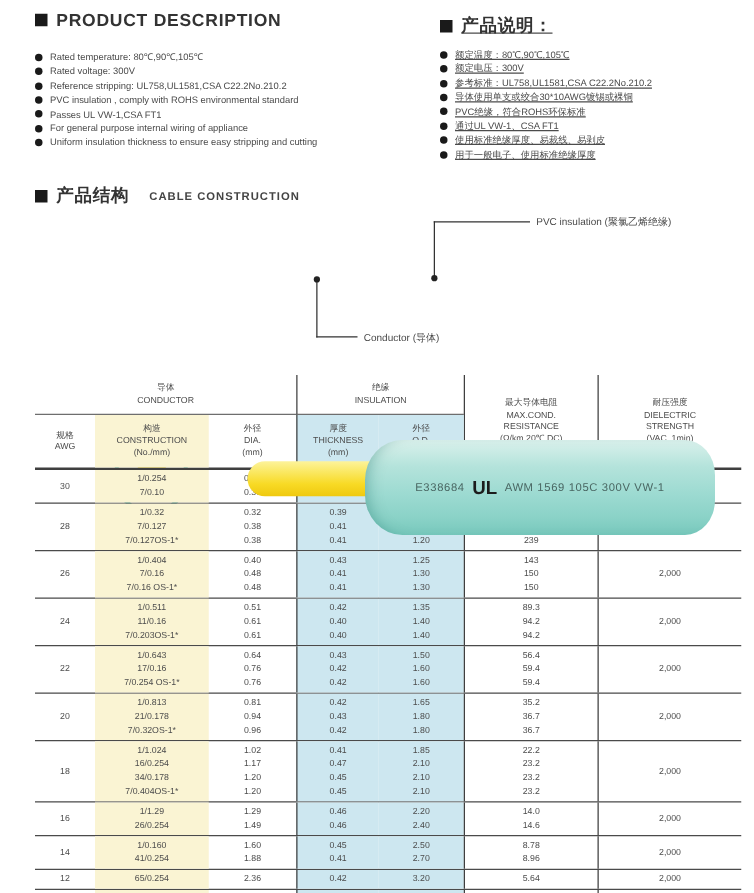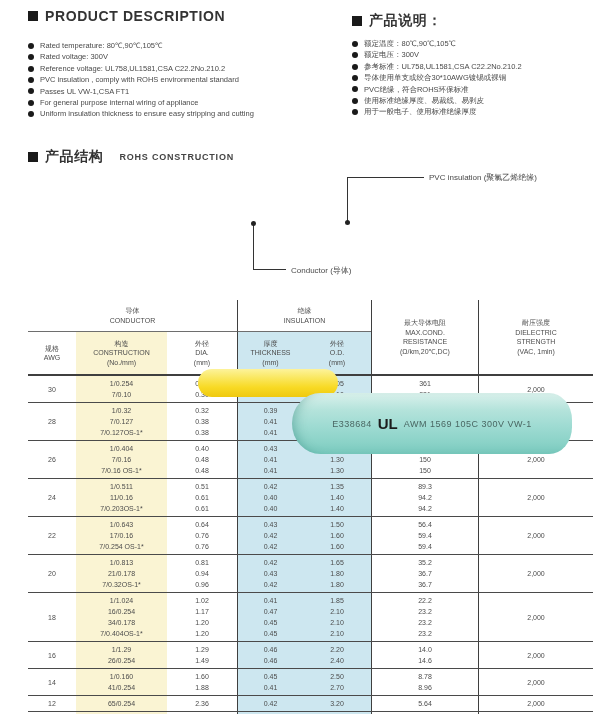--- a/index.html
+++ b/index.html
@@ -19,25 +19,25 @@
   .bullet-list li { display:flex; align-items:center; font-size:7.5px; line-height:11.4px;
                     white-space:nowrap; color:#4a4a4a; }
   .dot { width:6px; height:6px; border-radius:50%; background:#1a1a1a; margin-right:6px; flex:0 0 auto; }
 
   
   #cross-section { left:91px; top:191px; width:60px; height:60px; border-radius:50%;
                    border:3px solid #45b8ae; background:#fff; display:flex; align-items:center; justify-content:center; }
   #cross-core { width:27px; height:27px; border-radius:50%; background:#f8d714; }
   #conductor-cyl { left:198px; top:209px; width:140px; height:28px; border-radius:14px;
                    background:linear-gradient(180deg,#fdf39b 0%,#fae863 30%,#f8da25 65%,#efc90f 100%); z-index:1; }
-  #cable-body { left:292px; top:192px; width:280px; height:61px; z-index:2;
+  #cable-body { left:292px; top:192px; width:280px; height:76px; z-index:2;
                 border-radius:30px 24px 24px 30px / 32px 28px 28px 32px;
                 background:linear-gradient(180deg,#daf1ec 0%,#b4e3db 28%,#9edbd2 55%,#8ad2c7 82%,#77c8bc 100%);
                 box-shadow: inset 10px 0 12px -8px rgba(0,95,85,.35);
-                display:flex; align-items:center; justify-content:center;margin-top:41px; }
+                display:flex; align-items:center; justify-content:center; }
   .marking { display:flex; align-items:center; gap:6px; font-size:9px; color:#4a6763; letter-spacing:.5px; white-space:nowrap; }
   .ul-mark { font-weight:bold; color:#1c1c1c; font-size:15px; letter-spacing:0; }
   .leader { background:#333; z-index:3; }
   .leader-dot { width:5px; height:5px; border-radius:50%; background:#222; z-index:4; }
   .diagram-label { font-size:8px; color:#4a4a4a; white-space:nowrap; z-index:3; }
 
   
   :root { --c1:48px; --c2:91px; --c3:70px; --c4:66px; --c5:68px; --c6:107px; --c7:115px; }
   #spec-table { left:28px; top:300px; width:565px; }
   .tgrid { display:grid; grid-template-columns:var(--c1) var(--c2) var(--c3) var(--c4) var(--c5) var(--c6) var(--c7); }
@@ -70,42 +70,42 @@
       <li>
         <span class="dot"></span>
         <span>Rated temperature: 80℃,90℃,105℃</span>
       </li>
       <li>
         <span class="dot"></span>
         <span>Rated voltage: 300V</span>
       </li>
       <li>
         <span class="dot"></span>
-        <span>Reference voltage: UL758,UL1581,CSA C22.2No.210.2</span>
+        <span>Reference stripping: UL758,UL1581,CSA C22.2No.210.2</span>
       </li>
       <li>
         <span class="dot"></span>
         <span>PVC insulation , comply with ROHS environmental standard</span>
       </li>
       <li>
         <span class="dot"></span>
         <span>Passes UL VW-1,CSA FT1</span>
       </li>
       <li>
         <span class="dot"></span>
         <span>For general purpose internal wiring of appliance</span>
       </li>
       <li>
         <span class="dot"></span>
         <span>Uniform insulation thickness to ensure easy stripping and cutting</span>
       </li>
     </ul>
 </div>
 
-<div class="abs bullet-col" style="left:352px; top:12px; width:251px;">
+<div class="abs bullet-col" style="left:352px; top:12px; width:251px;text-decoration:underline;">
   <div class="sec-header">
     <span class="sq"></span>
     <span class="sec-title">产品说明：</span>
   </div>
   <ul class="bullet-list" style="margin-top:8px;" id="list-cn">
       <li>
         <span class="dot"></span>
         <span>额定温度：80℃,90℃,105℃</span>
       </li>
       <li>
@@ -119,33 +119,37 @@
       <li>
         <span class="dot"></span>
         <span>导体使用单支或绞合30*10AWG镀锡或裸铜</span>
       </li>
       <li>
         <span class="dot"></span>
         <span>PVC绝缘，符合ROHS环保标准</span>
       </li>
       <li>
         <span class="dot"></span>
+        <span>通过UL VW-1、CSA FT1</span>
+      </li>
+      <li>
+        <span class="dot"></span>
         <span>使用标准绝缘厚度、易裁线、易剥皮</span>
       </li>
       <li>
         <span class="dot"></span>
         <span>用于一般电子、使用标准绝缘厚度</span>
       </li>
     </ul>
 </div>
 
 <div class="abs sec-header" style="left:28px; top:148px;">
   <span class="sq"></span>
   <span class="sec-title">产品结构</span>
-  <span class="sec-title-en">ROHS CONSTRUCTION</span>
+  <span class="sec-title-en">CABLE CONSTRUCTION</span>
 </div>
 
 <div class="abs" style="left:0; top:160px; width:603px; height:135px;">
 
   <div class="abs" id="cross-section">
     <div id="cross-core"></div>
   </div>
 
   <div class="abs" id="conductor-cyl"></div>
 

